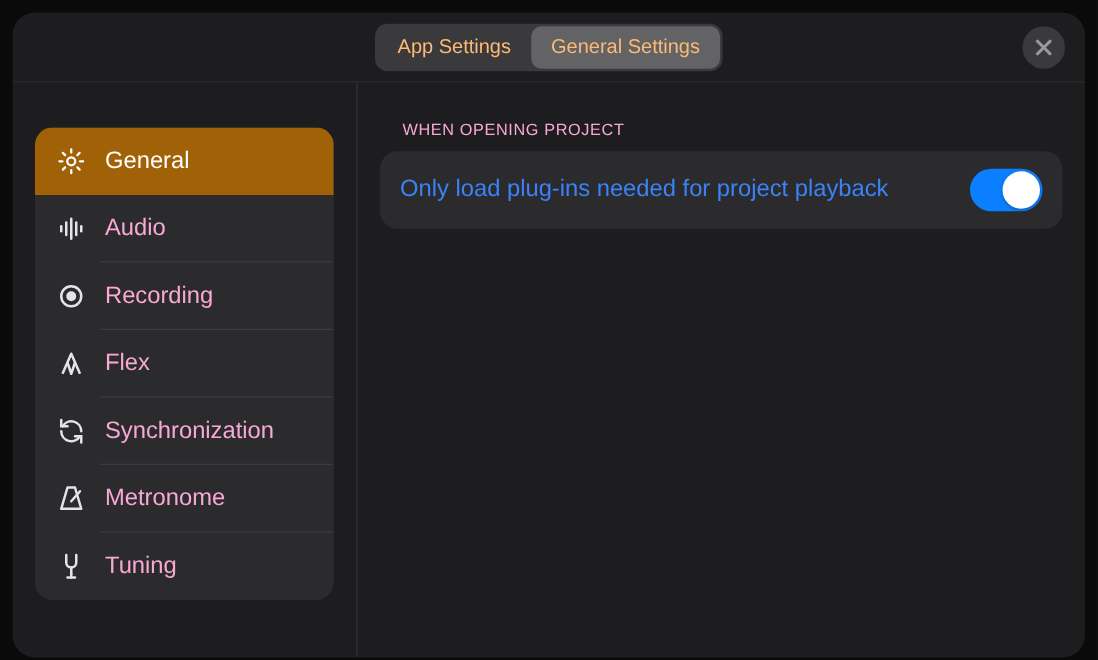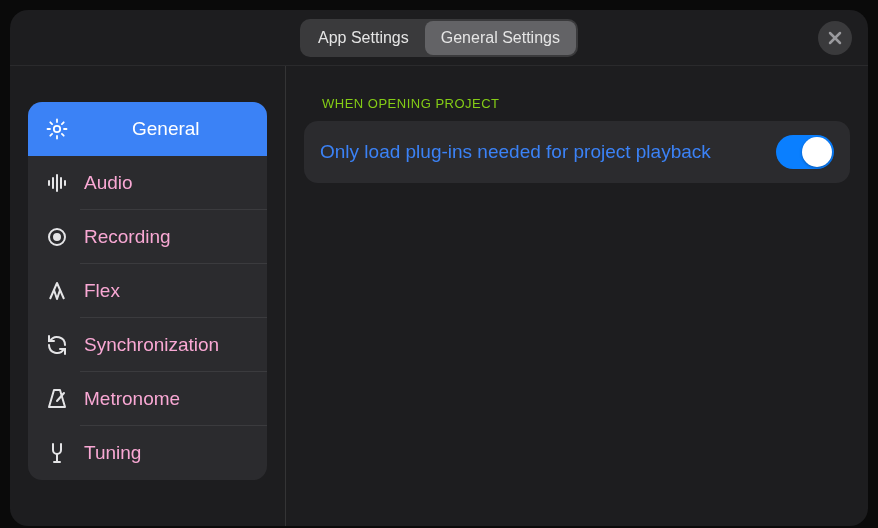--- a/index.html
+++ b/index.html
@@ -43,21 +43,21 @@
     }
     .segmented {
       display: flex;
       background: #3a3a3c;
       border-radius: 10px;
       padding: 2px;
     }
     .seg-btn {
       border: none;
       background: transparent;
-      color: #e5e5e5;
+      color: #fdba74;
       padding: 8px 16px;
       font-size: 16px;
       font-weight: 500;
       border-radius: 8px;
       cursor: pointer;
       font-family: inherit;
     }
     .seg-btn.active {
       background: #636366;
     }
@@ -109,22 +109,21 @@
     .sidebar-item:not(:last-child)::after {
       content: "";
       position: absolute;
       left: 52px;
       right: 0;
       bottom: 0;
       height: 1px;
       background: rgba(255,255,255,0.08);
     }
     .sidebar-item.selected {
-      background: #3b82f6;
-      gap: 48px;
+      background: #a16207;
     }
     .sidebar-item.selected::after {
       display: none;
     }
     .sidebar-icon {
       width: 26px;
       height: 26px;
       margin-right: 14px;
       display: flex;
       align-items: center;
@@ -141,21 +140,21 @@
     .sidebar-item.selected .sidebar-label {
       color: #fff;
     }
     .content {
       flex: 1;
       padding: 30px 18px 18px 18px;
     }
     .section-header {
       font-size: 13px;
       letter-spacing: 0.5px;
-      color: #84cc16;
+      color: #f9a8d4;
       margin: 0 0 10px 18px;
       text-transform: uppercase;
     }
     .setting-row {
       background: #2b2b2e;
       border-radius: 14px;
       display: flex;
       align-items: center;
       justify-content: space-between;
       padding: 14px 16px;

